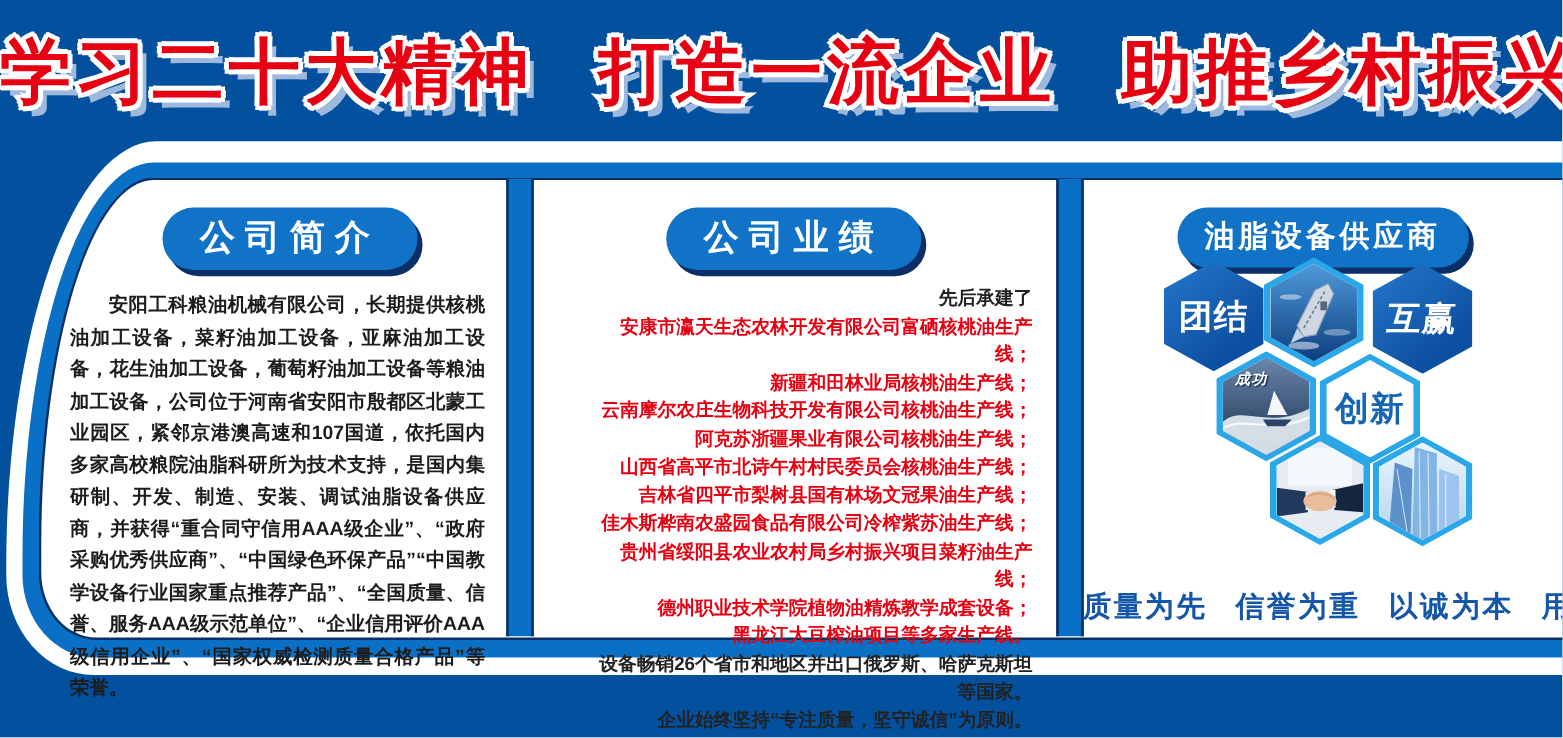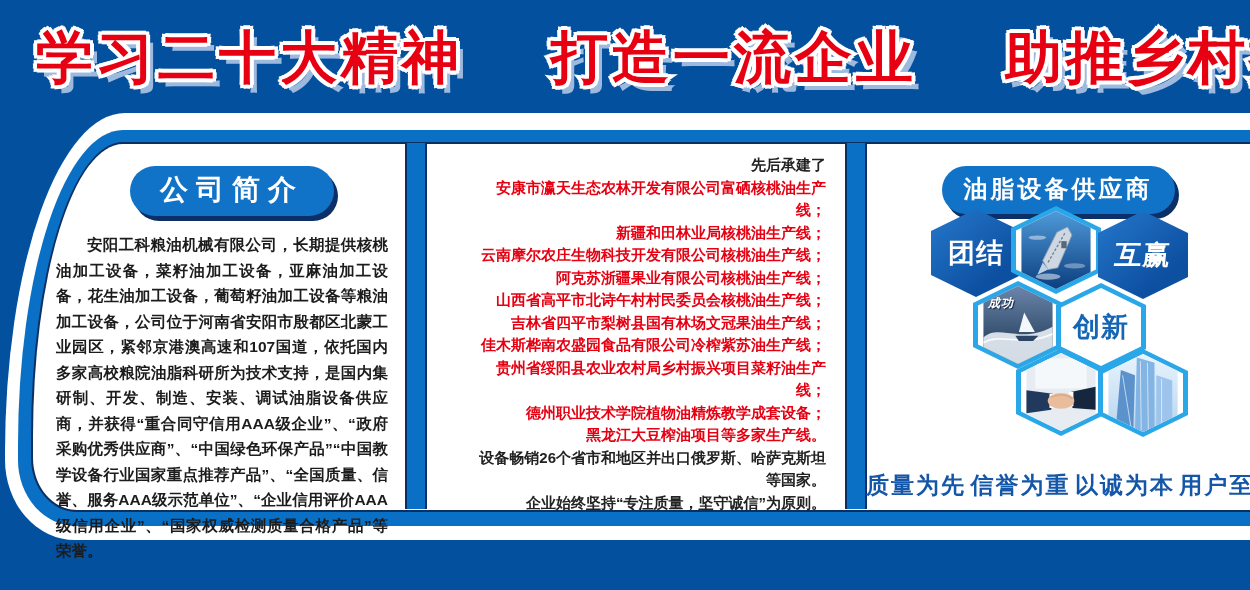--- a/index.html
+++ b/index.html
@@ -9,21 +9,20 @@
     font-family:"Liberation Sans","DejaVu Sans",sans-serif;
   }
   
   .banner{position:absolute;top:20px;left:0;right:0;text-align:center;white-space:nowrap;z-index:5;}
   .banner .part{
     display:inline-block;font-size:57px;font-weight:900;color:#e60012;letter-spacing:4px;
     -webkit-text-stroke:6px #ffffff;paint-order:stroke fill;
     text-shadow:-3px -3px 0 #fff,3px -3px 0 #fff,-3px 3px 0 #fff,3px 3px 0 #fff,
                 0 -4px 0 #fff,0 4px 0 #fff,-4px 0 0 #fff,4px 0 0 #fff,
                 7px 8px 0 #9db9de;
-    padding-left:36px;
   }
   .banner .part + .part{margin-left:52px;}
   
   .band-white{position:absolute;top:113px;left:5px;right:-60px;bottom:50px;background:#ffffff;
     border-radius:120px 0 0 70px / 340px 0 0 80px;z-index:1;}
   .band-blue{position:absolute;inset:17px 0 14px 13px;background:#0a70c5;
     border-radius:105px 0 0 58px / 315px 0 0 66px;}
   .panel-bg{position:absolute;inset:12px 0 14px 13px;background:#ffffff;
     border:2px solid #0c2f63;border-right:none;
     border-radius:92px 0 0 46px / 295px 0 0 54px;}
@@ -43,36 +42,36 @@
   #panel-supplier .pill{font-size:24px;letter-spacing:3px;padding:7px 22px 9px;}
   .intro-text{
     margin:16px 6px 0 14px;font-size:15.5px;line-height:25.5px;font-weight:bold;color:#1c1c1c;
     text-align:justify;text-indent:2em;
   }
   .ach-body{margin:12px 18px 0 44px;}
   .ach-line{font-size:15px;line-height:22.5px;font-weight:bold;color:#222222;text-align:right;}
   .ach-line.red{color:#e60012;}
   
   .hexgrid{position:absolute;left:0;top:0;right:0;bottom:0;}
-  .hex{position:absolute;width:90px;height:88px;
+  .hex{position:absolute;width:80px;height:88px;
     clip-path:polygon(50% 0,100% 25%,100% 75%,50% 100%,0 75%,0 25%);}
   .hex-solid{background:linear-gradient(140deg,#2578cc 0%,#0d4fa0 75%);
     display:flex;align-items:center;justify-content:center;color:#ffffff;font-weight:900;font-size:27px;letter-spacing:1px;}
   .hex-frame{background:#2aa7e8;}
   .hex-inner{position:absolute;inset:5px;clip-path:polygon(50% 0,100% 25%,100% 75%,50% 100%,0 75%,0 25%);
     background:#ffffff;display:flex;align-items:center;justify-content:center;
     color:#1565b5;font-weight:900;font-size:27px;letter-spacing:1px;overflow:hidden;}
   .hex-inner svg{position:absolute;inset:0;width:100%;height:100%;}
   .photo-caption{position:absolute;top:9px;left:10px;color:#ffffff;font-size:12px;
     font-style:italic;font-weight:bold;z-index:1;text-shadow:1px 1px 1px #10243f;}
   .skew{transform:skewX(-6deg);}
   
   .slogan{position:absolute;left:0;right:0;top:328px;text-align:center;white-space:nowrap;}
   .slogan span{font-size:23px;font-weight:900;color:#1456a8;letter-spacing:2px;}
-  .slogan span + span{}
+  .slogan span + span{margin-left:18px;}
 </style>
 </head>
 <body>
 
 <div class="stage">
 
   <div class="banner">
     <span class="part">学习二十大精神</span><span class="part">打造一流企业</span><span class="part">助推乡村振兴</span>
   </div>
 
@@ -83,20 +82,21 @@
   </div>
   <div class="divider" style="left:405px;"></div>
   <div class="divider" style="left:845px;"></div>
 
   <div class="panel" id="panel-intro">
     <div class="pill">公司简介</div>
     <div class="intro-text">安阳工科粮油机械有限公司，长期提供核桃油加工设备，菜籽油加工设备，亚麻油加工设备，花生油加工设备，葡萄籽油加工设备等粮油加工设备，公司位于河南省安阳市殷都区北蒙工业园区，紧邻京港澳高速和107国道，依托国内多家高校粮院油脂科研所为技术支持，是国内集研制、开发、制造、安装、调试油脂设备供应商，并获得“重合同守信用AAA级企业”、“政府采购优秀供应商”、“中国绿色环保产品”“中国教学设备行业国家重点推荐产品”、“全国质量、信誉、服务AAA级示范单位”、“企业信用评价AAA级信用企业”、“国家权威检测质量合格产品”等荣誉。</div>
   </div>
 
   <div class="panel" id="panel-achievements">
+    <div class="pill">公司业绩</div>
     <div class="ach-body">
       <div class="ach-line">先后承建了</div>
       <div class="ach-line red">安康市瀛天生态农林开发有限公司富硒核桃油生产线；</div>
       <div class="ach-line red">新疆和田林业局核桃油生产线；</div>
       <div class="ach-line red">云南摩尔农庄生物科技开发有限公司核桃油生产线；</div>
       <div class="ach-line red">阿克苏浙疆果业有限公司核桃油生产线；</div>
       <div class="ach-line red">山西省高平市北诗午村村民委员会核桃油生产线；</div>
       <div class="ach-line red">吉林省四平市梨树县国有林场文冠果油生产线；</div>
       <div class="ach-line red">佳木斯桦南农盛园食品有限公司冷榨紫苏油生产线；</div>
       <div class="ach-line red">贵州省绥阳县农业农村局乡村振兴项目菜籽油生产线；</div>

